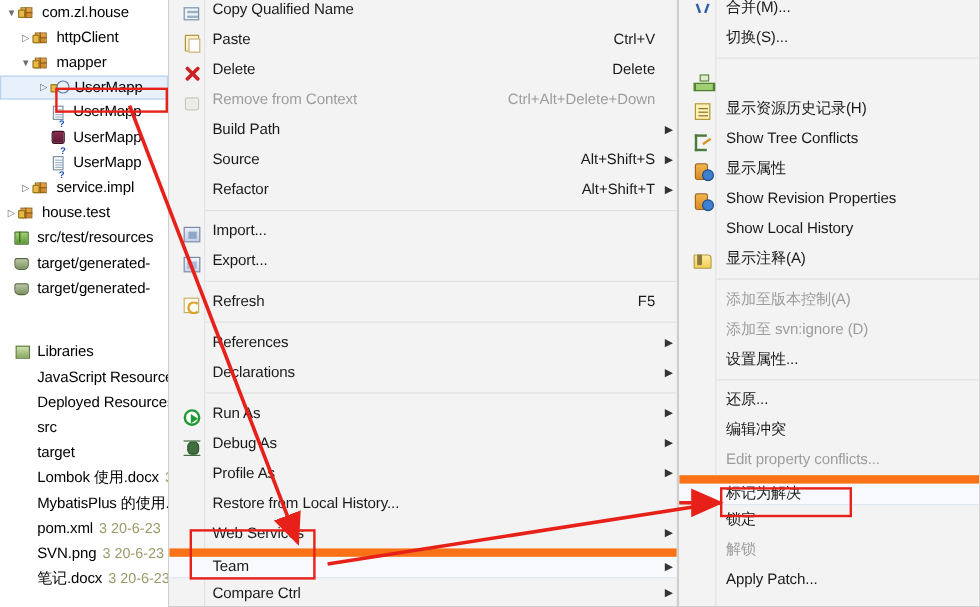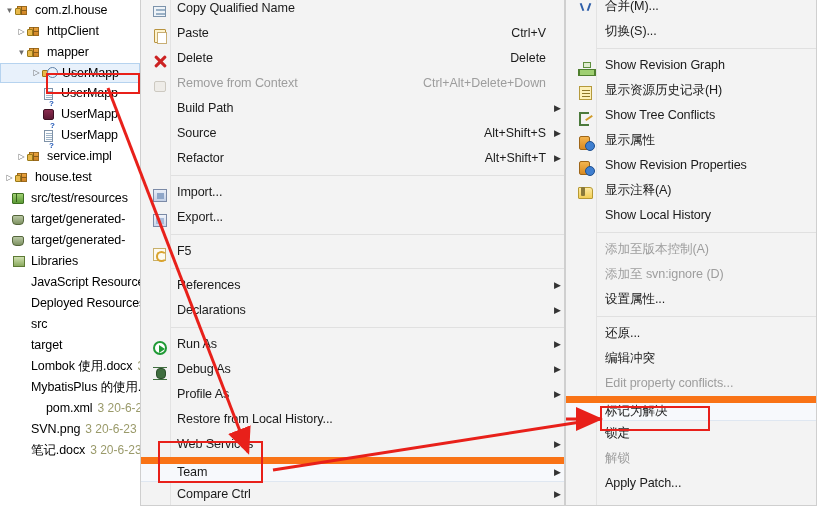--- a/index.html
+++ b/index.html
@@ -231,21 +231,21 @@
         </span>
         <span class="tlabel">target/generated-</span>
       </div>
       <div class="trow" style="padding-left: 0px;">
         <span class="twist"></span>
         <span class="tico">
           <span class="ic tgt"></span>
         </span>
         <span class="tlabel">target/generated-</span>
       </div>
-      <div class="trow" style="padding-left: 0px;">
+      <div class="trow" style="padding-left: 0px; margin-top: 32px;">
         <span class="twist"></span>
         <span class="tico">
           <span class="ic lib"></span>
         </span>
         <span class="tlabel">Libraries</span>
       </div>
       <div class="trow" style="padding-left: 0px;">
         <span class="twist"></span>
         <span class="tico"></span>
         <span class="tlabel">JavaScript Resources</span>
@@ -269,21 +269,21 @@
         <span class="twist"></span>
         <span class="tico"></span>
         <span class="tlabel">Lombok 使用.docx</span>
         <span class="tmeta">3</span>
       </div>
       <div class="trow" style="padding-left: 0px;">
         <span class="twist"></span>
         <span class="tico"></span>
         <span class="tlabel">MybatisPlus 的使用.d</span>
       </div>
-      <div class="trow" style="padding-left: 15px;">
+      <div class="trow" style="padding-left: 0px;">
         <span class="twist"></span>
         <span class="tico"></span>
         <span class="tlabel">pom.xml</span>
         <span class="tmeta">3   20-6-23</span>
       </div>
       <div class="trow" style="padding-left: 0px;">
         <span class="twist"></span>
         <span class="tico"></span>
         <span class="tlabel">SVN.png</span>
         <span class="tmeta">3   20-6-23</span>
@@ -357,20 +357,21 @@
             <span class="ic i-exp"></span>
           </span>
           <span class="mlabel">Export...</span>
           <span class="marrow"></span>
         </div>
         <div class="msep"></div>
         <div class="mrow">
           <span class="micon">
             <span class="ic i-ref"></span>
           </span>
+          <span class="mlabel">Refresh</span>
           <span class="maccel">F5</span>
           <span class="marrow"></span>
         </div>
         <div class="msep"></div>
         <div class="mrow">
           <span class="mlabel">References</span>
           <span class="marrow">▶</span>
         </div>
         <div class="mrow">
           <span class="mlabel">Declarations</span>
@@ -426,21 +427,20 @@
         </div>
         <div class="mrow">
           <span class="mlabel">切换(S)...</span>
           <span class="marrow"></span>
         </div>
         <div class="msep"></div>
         <div class="mrow">
           <span class="micon">
             <span class="ic i-graph"></span>
           </span>
-          <span class="mlabel">Show Revision Graph</span>
           <span class="marrow"></span>
         </div>
         <div class="mrow">
           <span class="micon">
             <span class="ic i-hist"></span>
           </span>
           <span class="mlabel">显示资源历史记录(H)</span>
           <span class="marrow"></span>
         </div>
         <div class="mrow">
@@ -458,28 +458,28 @@
           <span class="marrow"></span>
         </div>
         <div class="mrow">
           <span class="micon">
             <span class="ic i-prop"></span>
           </span>
           <span class="mlabel">Show Revision Properties</span>
           <span class="marrow"></span>
         </div>
         <div class="mrow">
+          <span class="mlabel">Show Local History</span>
+          <span class="marrow"></span>
+        </div>
+        <div class="mrow">
           <span class="micon">
             <span class="ic i-anno"></span>
           </span>
           <span class="mlabel">显示注释(A)</span>
-          <span class="marrow"></span>
-        </div>
-        <div class="mrow">
-          <span class="mlabel">Show Local History</span>
           <span class="marrow"></span>
         </div>
         <div class="msep"></div>
         <div class="mrow disabled">
           <span class="mlabel">添加至版本控制(A)</span>
           <span class="marrow"></span>
         </div>
         <div class="mrow disabled">
           <span class="mlabel">添加至 svn:ignore (D)</span>
           <span class="marrow"></span>

